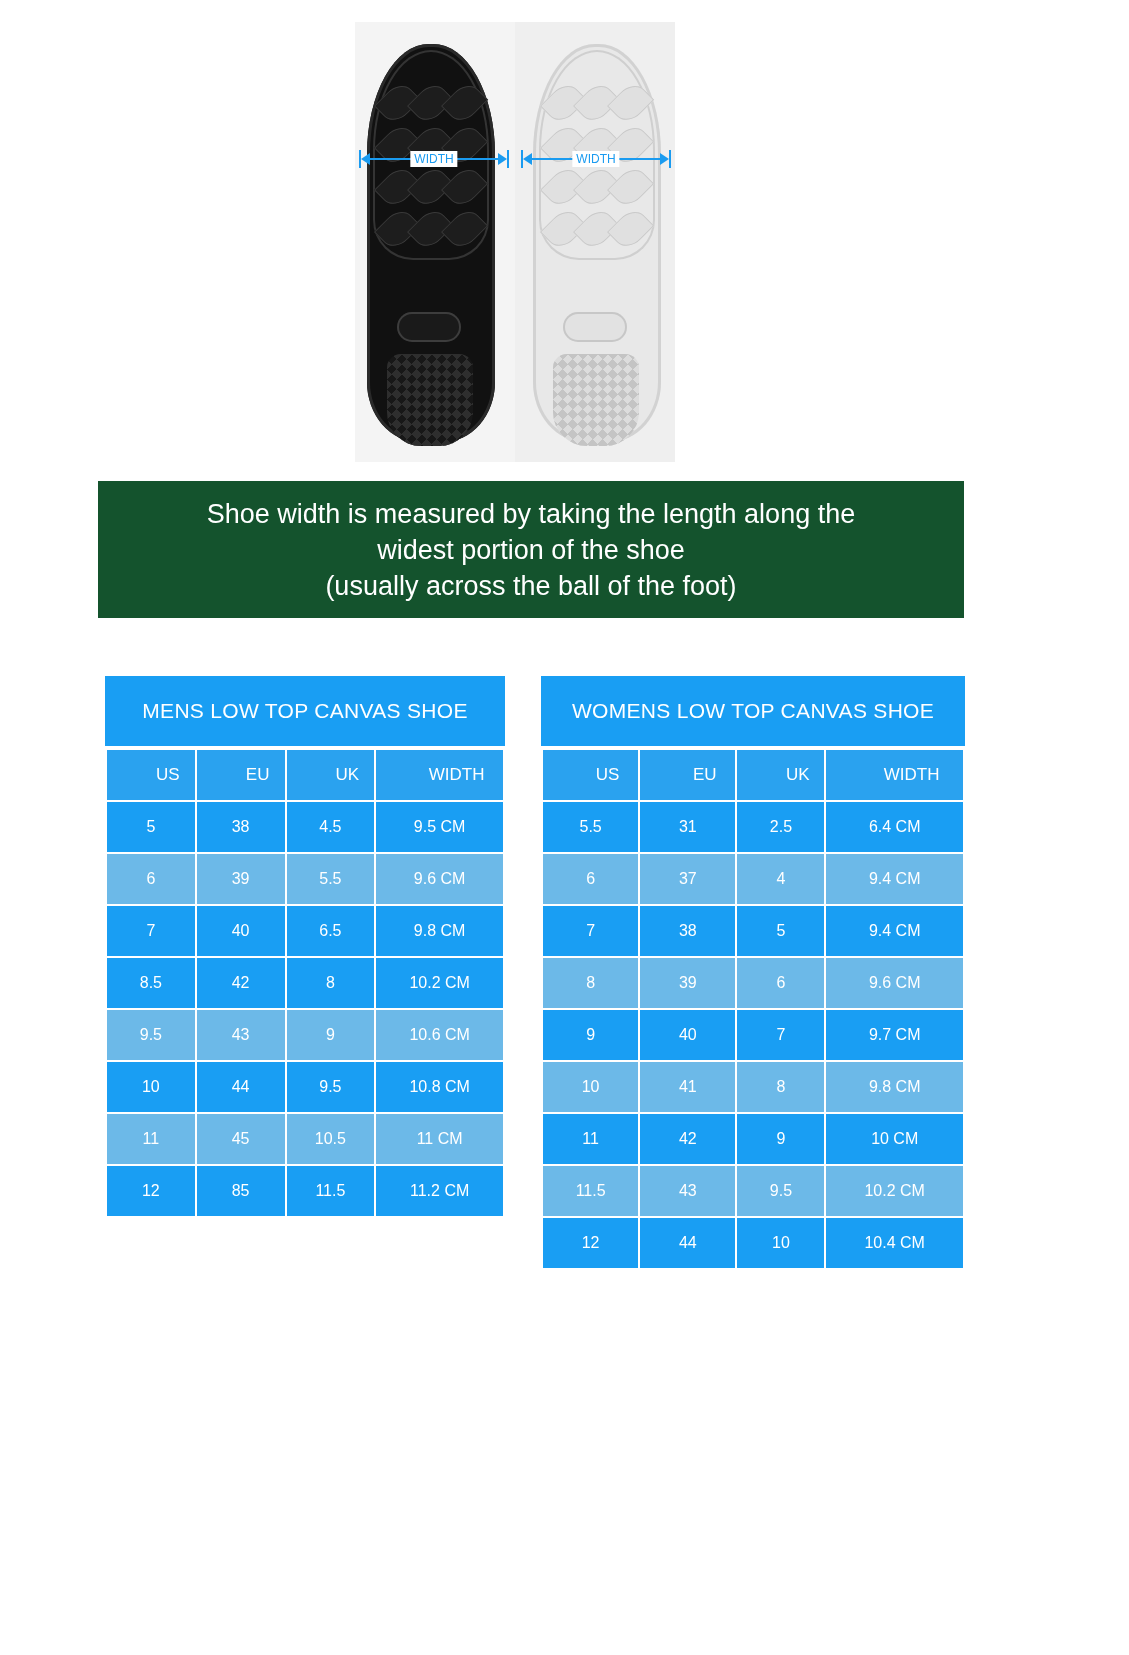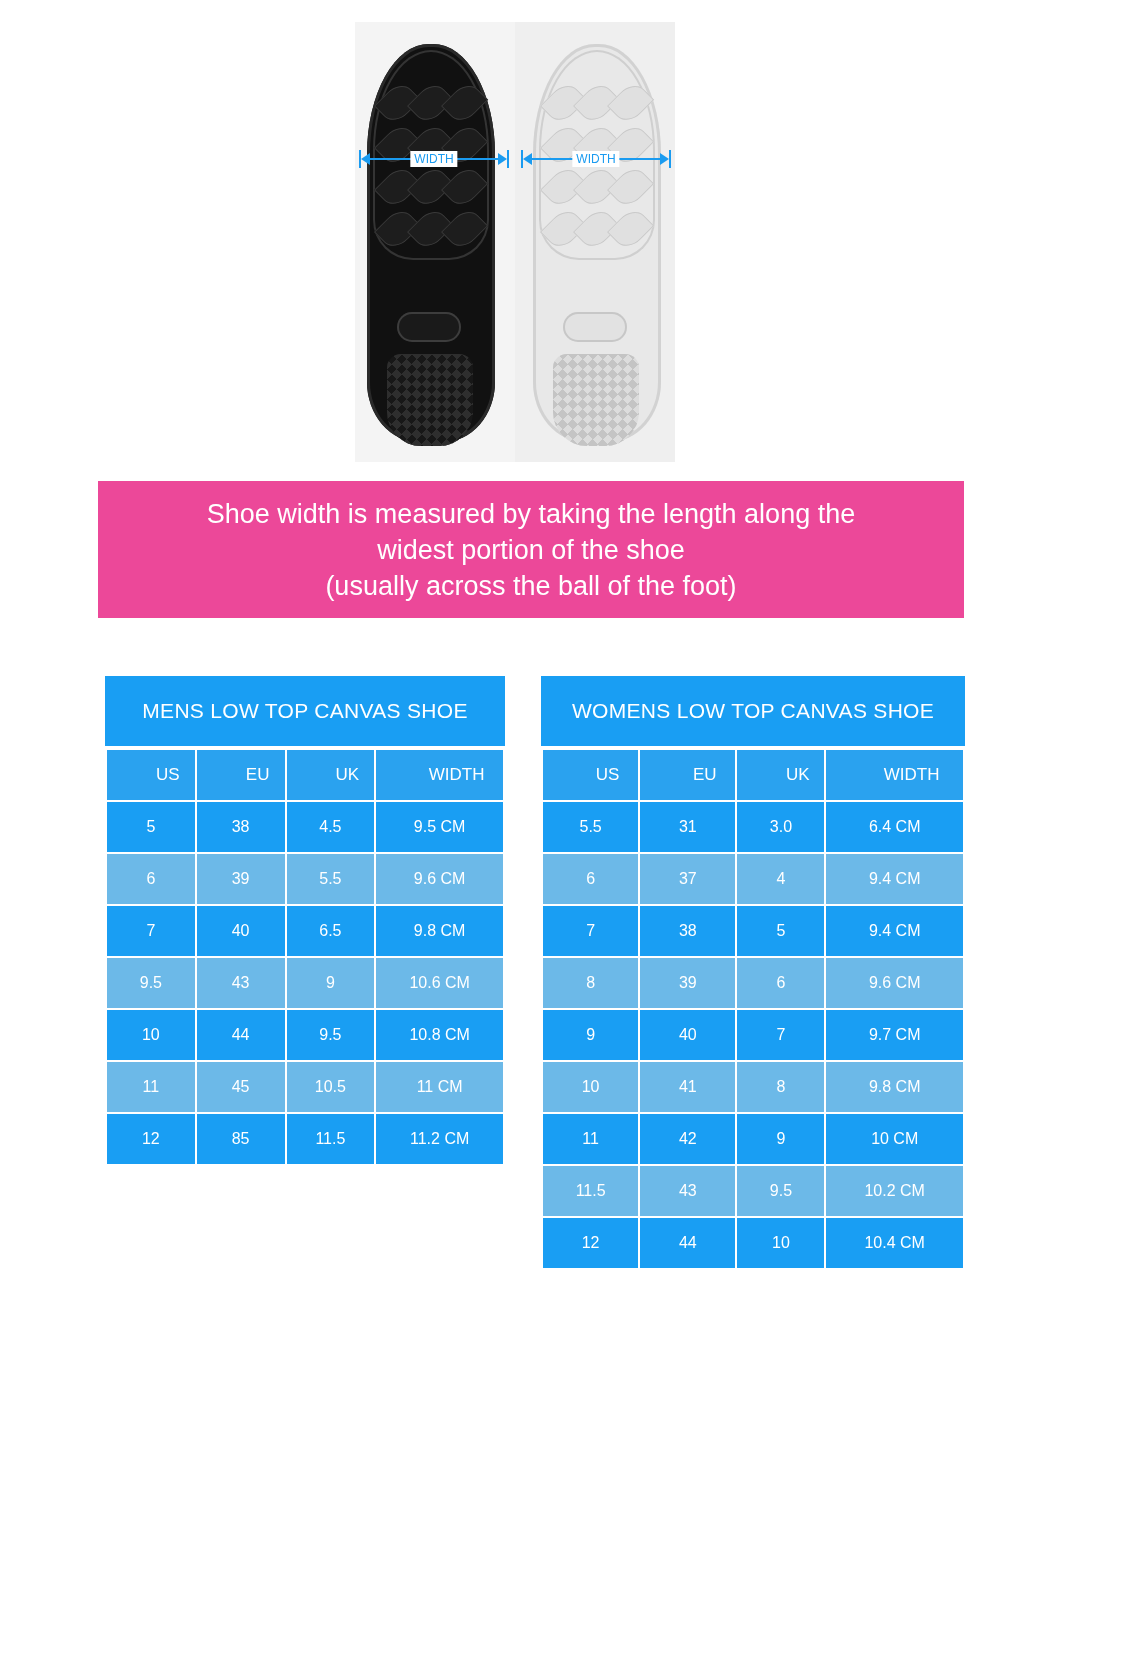--- a/index.html
+++ b/index.html
@@ -165,21 +165,21 @@
   .measure.m-left { left: 4px; width: 150px; }
   .measure.m-right { left: 166px; width: 150px; }
 
   
   .banner {
     position: absolute;
     left: 98px;
     top: 481px;
     width: 866px;
     height: 137px;
-    background: #ec4899;
+    background: #14532d;
     display: flex;
     align-items: center;
     justify-content: center;
   }
   .banner-text {
     color: #ffffff;
     font-size: 27px;
     line-height: 36px;
     text-align: center;
     font-weight: 400;
@@ -346,20 +346,26 @@
             <td>39</td>
             <td>5.5</td>
             <td>9.6 CM</td>
           </tr>
         <tr class="odd">
             <td>7</td>
             <td>40</td>
             <td>6.5</td>
             <td>9.8 CM</td>
           </tr>
+        <tr class="odd">
+            <td>8.5</td>
+            <td>42</td>
+            <td>8</td>
+            <td>10.2 CM</td>
+          </tr>
         <tr class="even">
             <td>9.5</td>
             <td>43</td>
             <td>9</td>
             <td>10.6 CM</td>
           </tr>
         <tr class="odd">
             <td>10</td>
             <td>44</td>
             <td>9.5</td>
@@ -395,21 +401,21 @@
           <th>US</th>
           <th>EU</th>
           <th>UK</th>
           <th>WIDTH</th>
         </tr>
       </thead>
       <tbody>
         <tr class="odd">
             <td>5.5</td>
             <td>31</td>
-            <td>3.0</td>
+            <td>2.5</td>
             <td>6.4 CM</td>
           </tr>
         <tr class="even">
             <td>6</td>
             <td>37</td>
             <td>4</td>
             <td>9.4 CM</td>
           </tr>
         <tr class="odd">
             <td>7</td>

